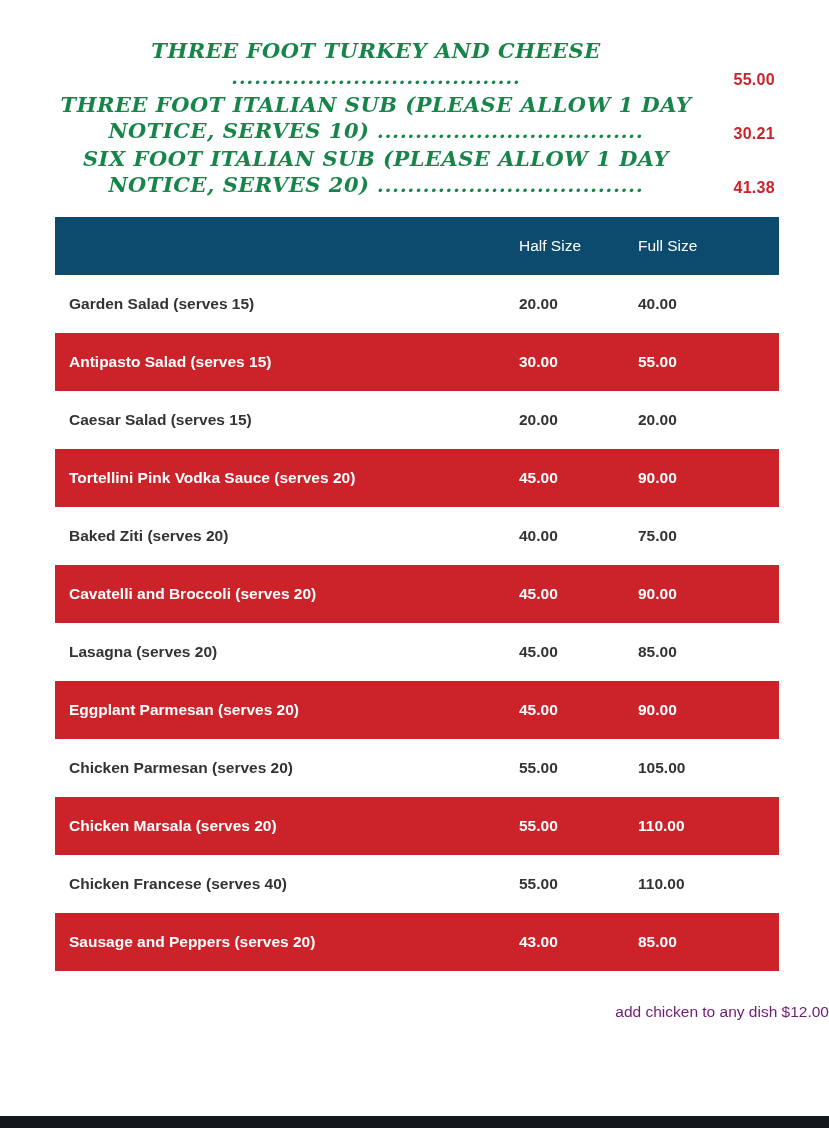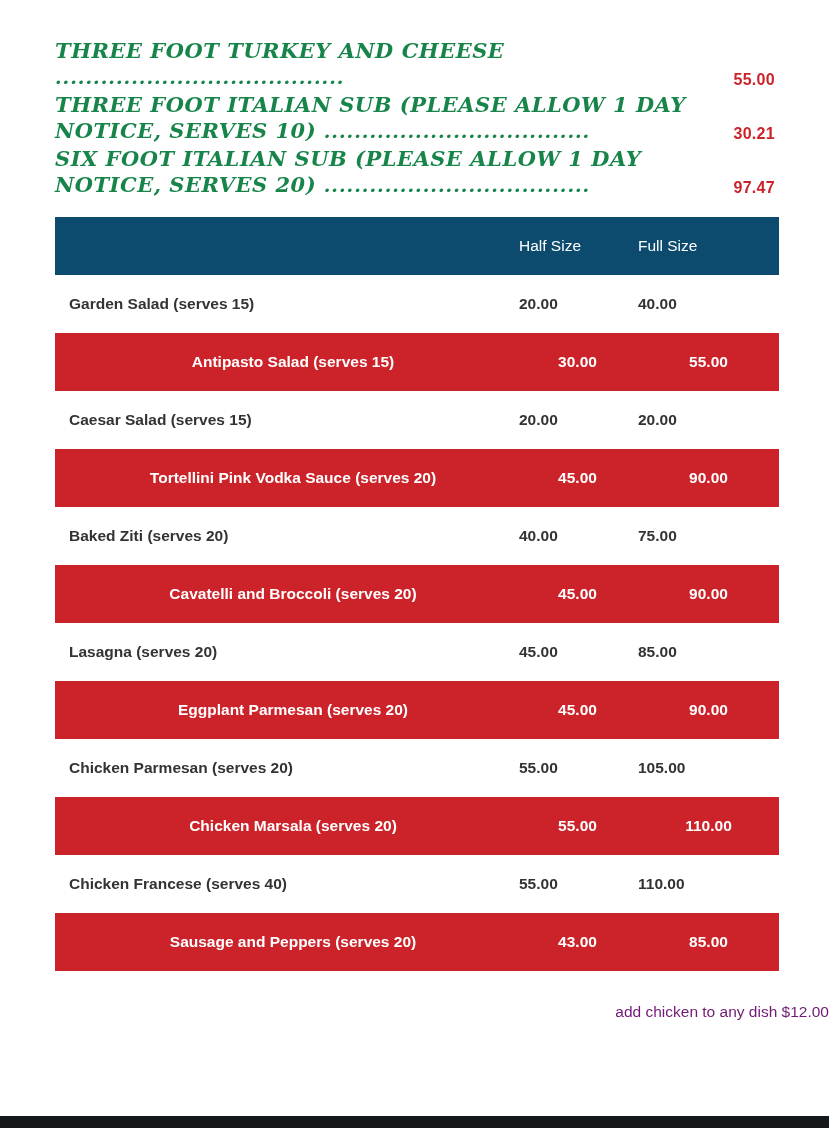--- a/index.html
+++ b/index.html
@@ -20,20 +20,21 @@
   
   .subs-block {
     position: absolute;
     left: 55px;
     top: 38px;
     width: 720px;
   }
   .sub-row {
     position: relative;
     margin-bottom: 2px;
+    text-align: center;
   }
   .sub-line {
     font-family: "DejaVu Serif", "Liberation Serif", serif;
     font-style: italic;
     font-weight: bold;
     font-size: 21px;
     line-height: 26px;
     letter-spacing: 0.5px;
     color: #17854a;
     padding-right: 78px;
@@ -95,21 +96,20 @@
     background: #ffffff;
   }
   .menu-table tbody tr.row-light td {
     color: #333333;
   }
   .menu-table tbody tr.row-dark {
     background: #cc2229;
   }
   .menu-table tbody tr.row-dark td {
     color: #ffffff;
-    text-align: center;
   }
   .cell-name { padding-left: 14px !important; }
   .cell-half { padding-left: 2px !important; }
   .cell-full { padding-left: 2px !important; }
 
   
   .footer-note {
     position: absolute;
     left: 0;
     right: 0;
@@ -137,21 +137,21 @@
   <div class="sub-row">
     <div class="sub-line"><span>THREE FOOT TURKEY AND CHEESE</span><span class="leader"> ......................................</span></div>
     <div class="sub-price">55.00</div>
   </div>
   <div class="sub-row">
     <div class="sub-line"><span>THREE FOOT ITALIAN SUB (PLEASE ALLOW 1 DAY NOTICE, SERVES 10)</span><span class="leader"> ...................................</span></div>
     <div class="sub-price">30.21</div>
   </div>
   <div class="sub-row">
     <div class="sub-line"><span>SIX FOOT ITALIAN SUB (PLEASE ALLOW 1 DAY NOTICE, SERVES 20)</span><span class="leader"> ...................................</span></div>
-    <div class="sub-price">97.47</div>
+    <div class="sub-price">41.38</div>
   </div>
 </div>
 
 <table class="menu-table">
   <thead>
     <tr>
       <th class="col-name"></th>
       <th class="col-half">Half Size</th>
       <th class="col-full">Full Size</th>
     </tr>

